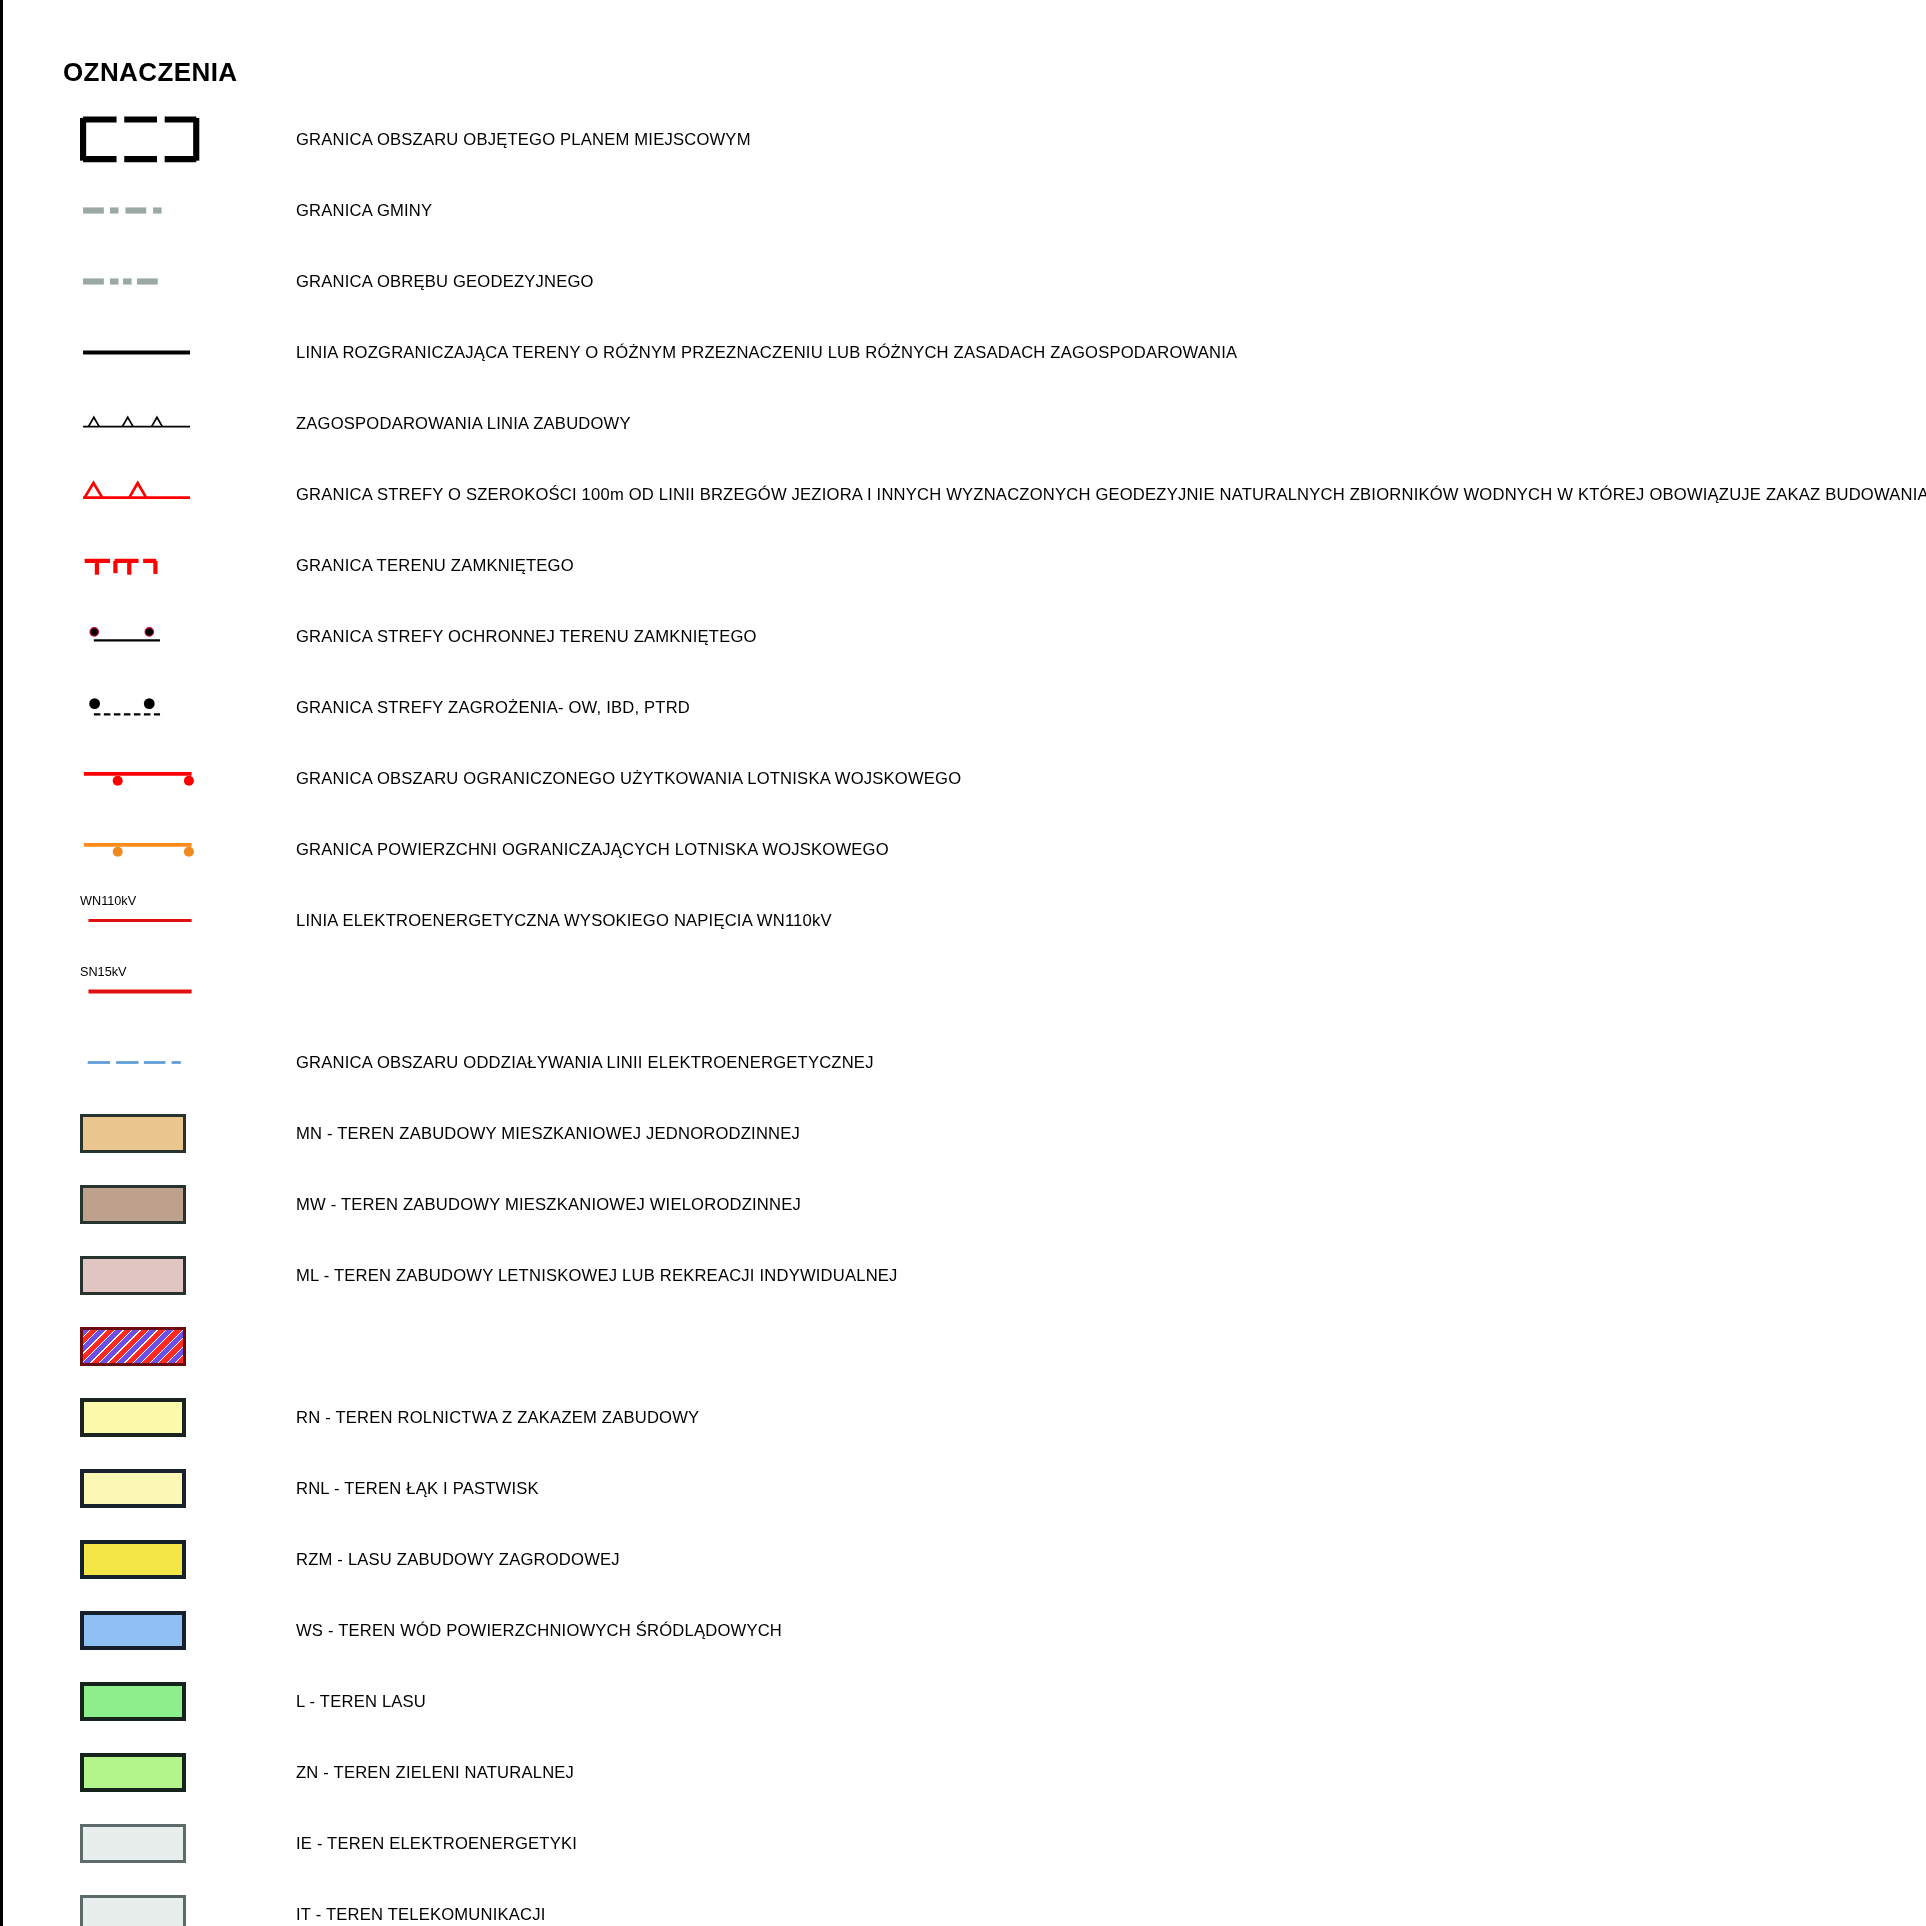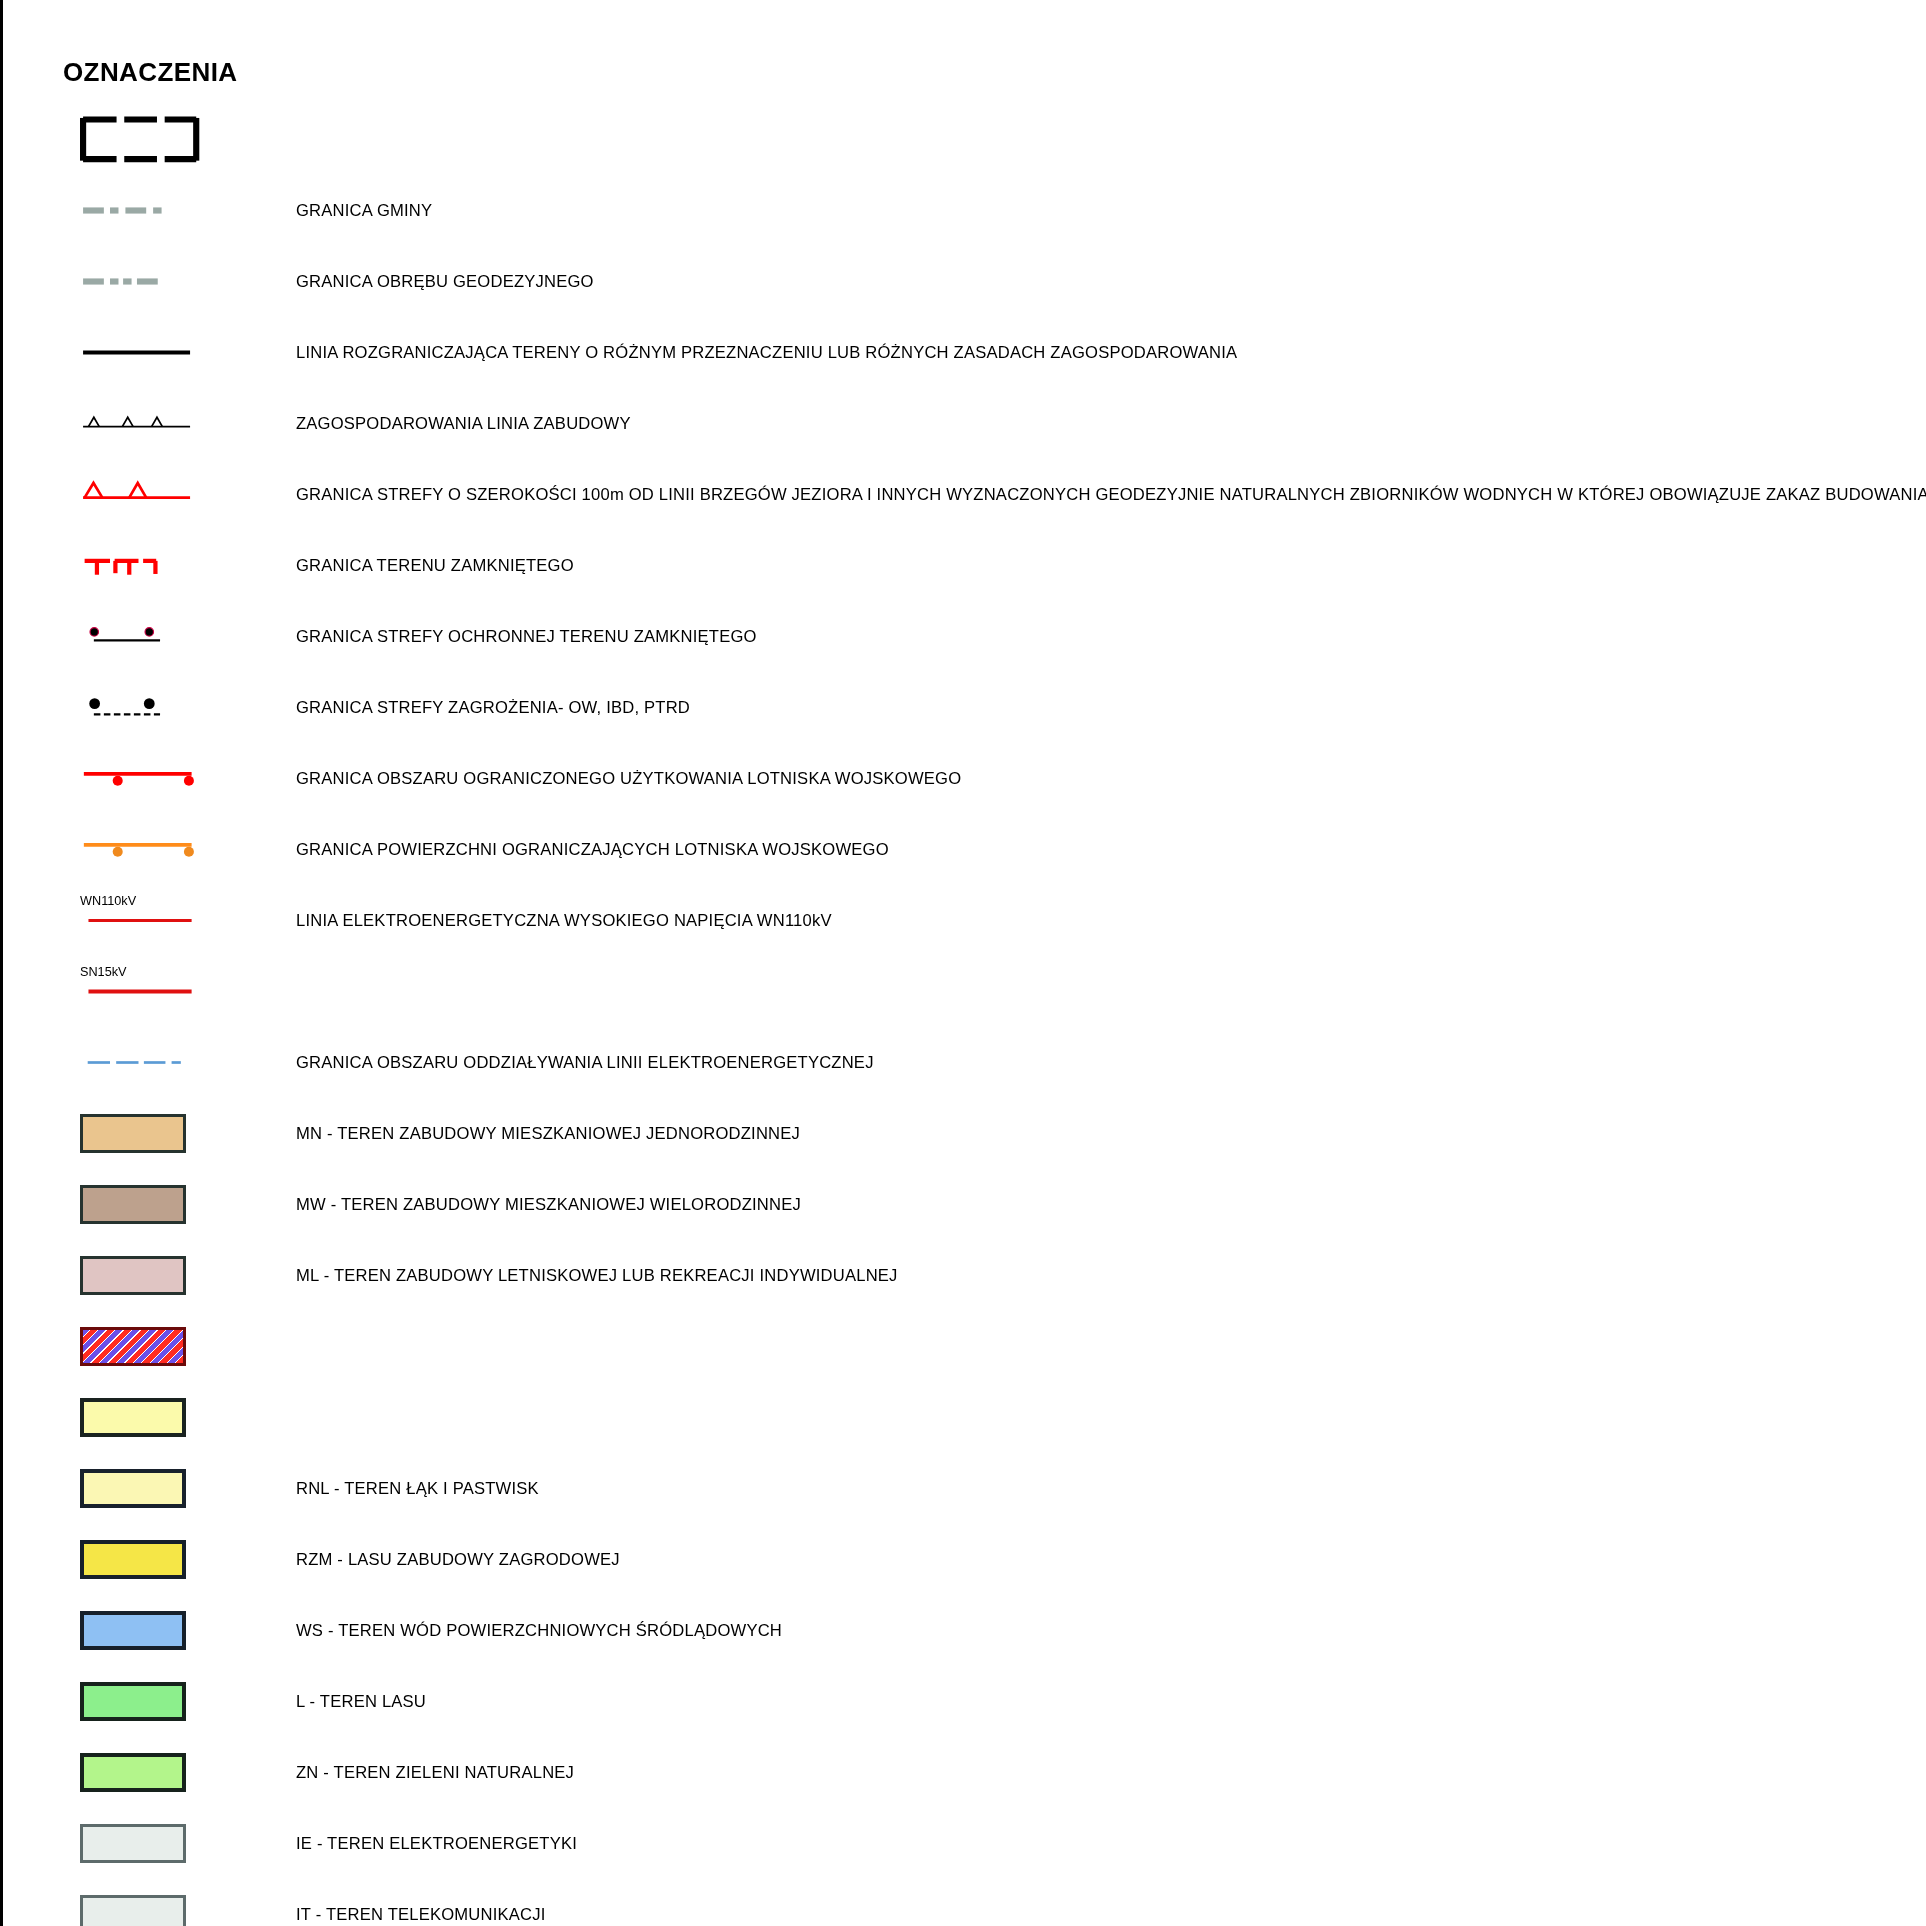--- a/index.html
+++ b/index.html
@@ -90,20 +90,21 @@
       <div class="sym">
         <svg width="127" height="71" viewBox="0 0 330 184">
           <g fill="none" stroke="#000" stroke-width="16">
             <path d="M8 40 H95 M115 40 H200 M220 40 H302"></path>
             <path d="M8 143 H95 M115 143 H200 M220 143 H302"></path>
             <path d="M8 36 V147"></path>
             <path d="M302 36 V147"></path>
           </g>
         </svg>
       </div>
+      <div class="lbl">GRANICA OBSZARU OBJĘTEGO PLANEM MIEJSCOWYM</div>
     </div>
 
     <div class="row">
       <div class="sym">
         <svg width="127" height="71" viewBox="0 0 330 184">
           <g stroke="#9aa9a5" stroke-width="16" fill="none">
             <path d="M8 92 H62"></path>
                 <path d="M78 92 H100"></path>
             <path d="M118 92 H172"></path>
                 <path d="M190 92 H212"></path>
@@ -281,20 +282,21 @@
     <div class="row">
       <div class="sym">
         <div class="swatch bdark" style="background:repeating-linear-gradient(-45deg,#ff2b21 0 5px,#ffffff 5px 5.8px,#6b4fe8 5.8px 11.2px,#ffffff 11.2px 12px);border-color:#6b0a0a;"></div>
       </div>
     </div>
 
     <div class="row">
       <div class="sym">
         <div class="swatch bblack" style="background:#fbfaab;border-color:#1a2320;"></div>
       </div>
+      <div class="lbl">RN - TEREN ROLNICTWA Z ZAKAZEM ZABUDOWY</div>
     </div>
 
     <div class="row">
       <div class="sym">
         <div class="swatch bblack" style="background:#fbf7b4;border-color:#18212c;"></div>
       </div>
       <div class="lbl">RNL - TEREN ŁĄK I PASTWISK</div>
     </div>
 
     <div class="row">

